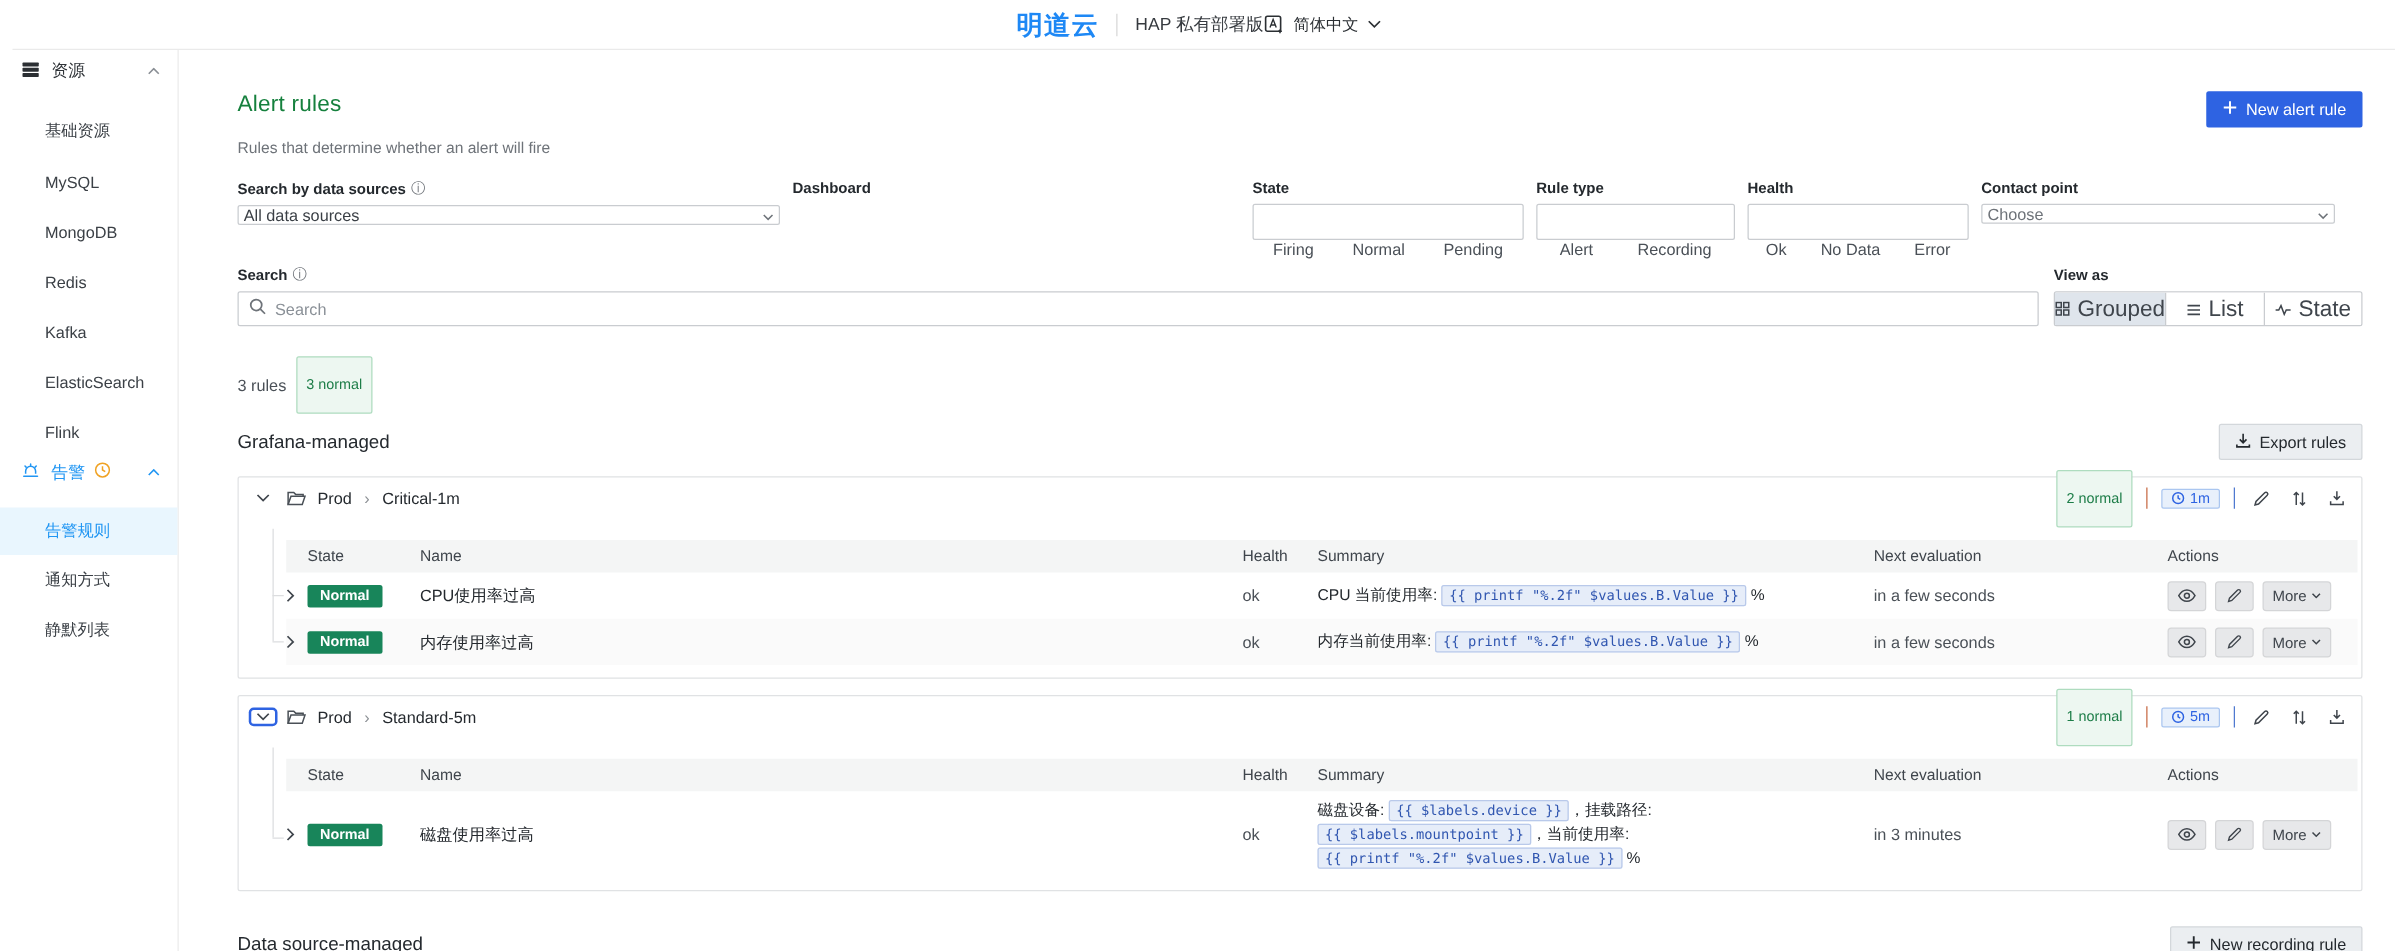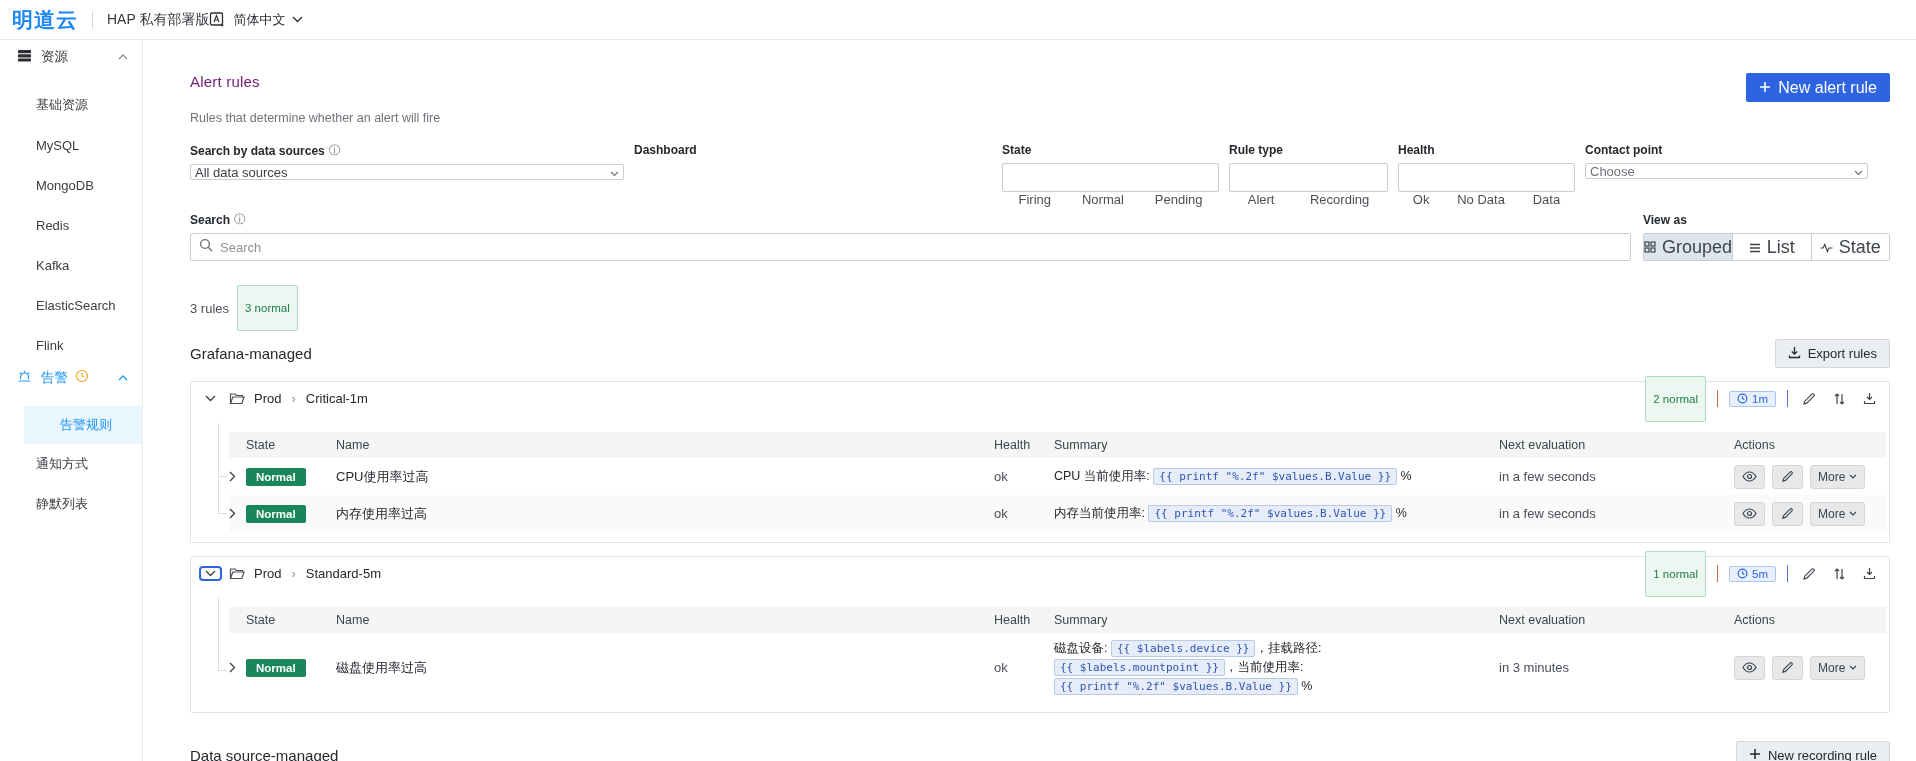--- a/index.html
+++ b/index.html
@@ -1,49 +1,49 @@
 <!DOCTYPE html>
 <html><head>
 <meta charset="utf-8">
 <style>
   * { box-sizing: border-box; margin: 0; padding: 0; }
   html,body { width:1916px; height:761px; overflow:hidden; background:#fff;
     font-family:"Liberation Sans", sans-serif; color:#24292e; }
 
   
-  .topbar { height:40px; display:flex; align-items:center; justify-content:flex-start;
-    border-bottom:1px solid #eaeaea; padding:0 20px 0 12px; background:#fff; }
+  .topbar { height:40px; display:flex; align-items:center; justify-content:center;
+    border-bottom:1px solid #eaeaea; padding:0 20px 0 12px; background:#fff;margin-left:10px; }
   .topbar-left { display:flex; align-items:center; }
   .logo { font-size:21px; font-weight:bold; color:#1e88f5; letter-spacing:1px; }
   .logo-divider { width:1px; height:18px; background:#d8d8d8; margin:0 14px; }
   .product-name { font-size:14px; color:#363a3f; }
   .topbar-right { display:flex; align-items:center; gap:7px; color:#2b2f33; font-size:13px; cursor:pointer; }
   .topbar-right svg { display:block; }
 
   
   .layout { display:flex; height:721px; }
   .sidebar { width:143px; border-right:1px solid #ececec; padding-top:8px; flex-shrink:0; background:#fff; }
   .side-section-head { height:37px; display:flex; align-items:flex-start; gap:9px;
     padding:0 14px 0 17px; font-size:13.5px; color:#2f3338; cursor:pointer; }
   .side-section-head .chev { margin-left:auto; color:#8a8f95; }
   .side-section-head.alert { color:#2196f3; }
   .side-section-head.alert .chev { color:#2196f3; }
   .side-item { height:40px; display:flex; align-items:center; padding-left:36px;
     font-size:13px; color:#3b4046; cursor:pointer; }
-  .side-item.active { background:#e9f6fe; color:#2196f3; height:38px;margin-left:24px; }
+  .side-item.active { background:#e9f6fe; color:#2196f3; height:38px; }
   .icon-clock-orange { color:#f0a223; margin-left:-2px; }
 
   
   .main { flex:1; padding:0 26px 0 47px; overflow:hidden; }
   .page-head { display:flex; align-items:flex-start; justify-content:space-between; margin-top:33px; }
-  .page-title { font-size:15px; font-weight:500; color:#701a75; letter-spacing:.2px; }
+  .page-title { font-size:18px; font-weight:500; color:#15803d; letter-spacing:.2px; }
   .subtitle { margin-top:9px; font-size:12.5px; color:#6e7379; }
 
   .btn-primary { background:#2e63e2; color:#fff; border:none; border-radius:2px;
-    height:29px; padding:0 13px; font-size:16px; font-weight:500;
+    height:29px; padding:0 13px; font-size:13px; font-weight:500;
     display:flex; align-items:center; gap:7px; cursor:pointer; font-family:inherit; }
   .btn-secondary { background:#ebeef1; color:#24292e; border:1px solid #d3d7db; border-radius:2px;
     height:29px; padding:0 12px; font-size:13px; font-weight:500;
     display:flex; align-items:center; gap:7px; cursor:pointer; font-family:inherit; }
 
   
   .filters { display:flex; column-gap:10px; margin-top:18px; }
   .f-label { font-size:12px; font-weight:600; color:#24292e; margin-bottom:6px;
     display:flex; align-items:center; gap:4px; }
   .info-i { color:#6e7379; font-size:11.5px; font-weight:400; }
@@ -244,21 +244,21 @@
         <div class="radiogroup">
           <span>Alert</span>
           <span>Recording</span>
         </div>
       </div>
       <div style="width:177px;">
         <div class="f-label">Health</div>
         <div class="radiogroup">
           <span>Ok</span>
           <span>No Data</span>
-          <span>Data</span>
+          <span>Error</span>
         </div>
       </div>
       <div style="flex:1; max-width:283px;">
         <div class="f-label">Contact point</div>
         <div class="selectbox placeholder">
           <span>Choose</span>
           <span class="caret">
             <svg width="9" height="6" viewBox="0 0 9 6" fill="none" stroke="currentColor" stroke-width="1.2">
                 <path d="M1 1 L4.5 4.5 L8 1"></path>
               </svg>

